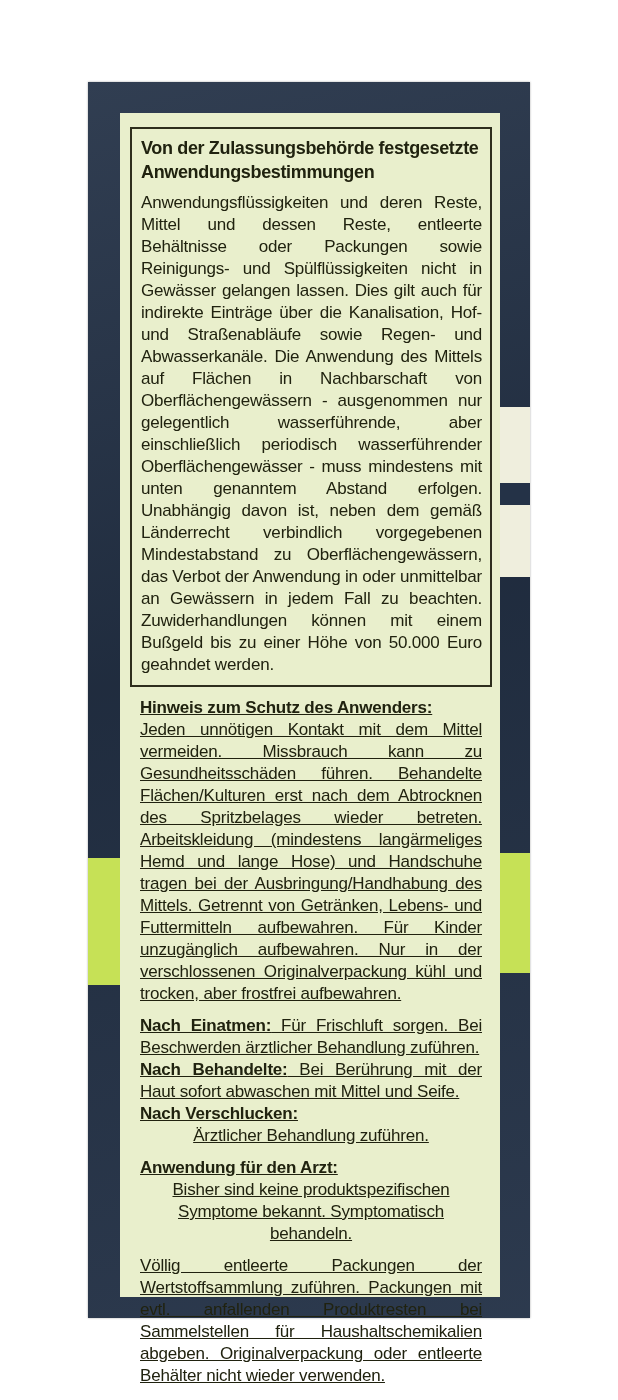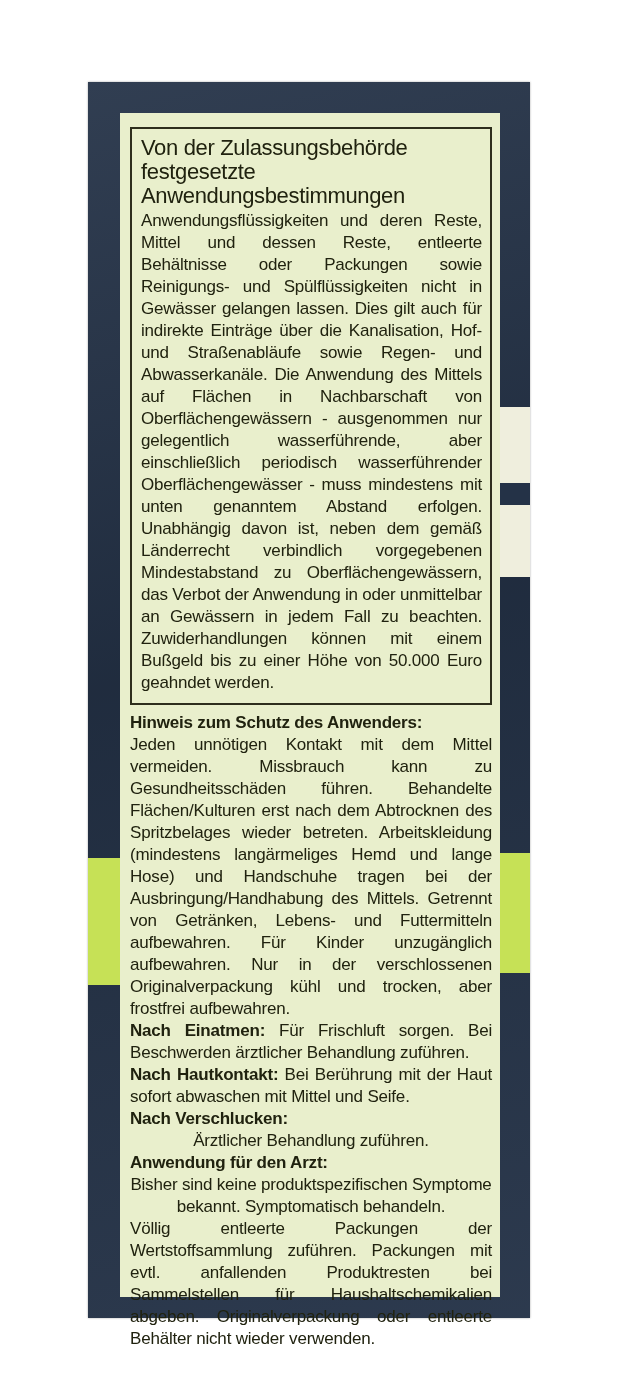--- a/index.html
+++ b/index.html
@@ -44,37 +44,37 @@
   .edge-dash{left:412px;top:401px;width:30px;height:22px;background:var(--package-navy);}
   .edge-green-right{left:412px;top:771px;width:30px;height:120px;background:var(--accent-green);}
   .edge-green-left{left:0;top:776px;width:32px;height:127px;background:var(--accent-green);}
   .regbox{
     border:2px solid var(--box-border);
     margin:14px 0 7px 0;
     padding:7px 8px 9px 9px;
     text-align:justify;
   }
   .regbox .title{
-    font-weight:normal;
-    font-size:22px;
+    font-weight:bold;
+    font-size:18px;
     line-height:24px;
     letter-spacing:-0.35px;
     text-align:left;
-    margin-bottom:2px;
+    margin-bottom:8px;
   }
   .para{ text-align:justify; margin:0; }
   .para-left{ text-align:center; margin:0; }
   .heading{
     font-weight:bold;
     margin:0;
     text-align:left;
   }
   .heading.spaced{ margin-top:8px; }
   b.inline-label{ letter-spacing:-0.2px; }
-  .section{ margin:0; }
+  .section{ margin:10px;text-decoration:underline; }
 </style>
 </head>
 <body>
 
 <div class="package">
 
   <div class="edge-block edge-cream"></div>
   <div class="edge-block edge-dash"></div>
   <div class="edge-block edge-green-right"></div>
   <div class="edge-block edge-green-left"></div>
@@ -88,21 +88,21 @@
 
     <div class="section">
       <p class="heading">Hinweis zum Schutz des Anwenders:</p>
       <p class="para">Jeden unnötigen Kontakt mit dem Mittel vermeiden. Missbrauch kann zu Gesundheitsschäden führen. Behandelte Flächen/Kulturen erst nach dem Abtrocknen des Spritzbelages wieder betreten. Arbeitskleidung (mindestens langärmeliges Hemd und lange Hose) und Handschuhe tragen bei der Ausbringung/Handhabung des Mittels. Getrennt von Getränken, Lebens- und Futtermitteln aufbewahren. Für Kinder unzugänglich aufbewahren. Nur in der verschlossenen Originalverpackung kühl und trocken, aber frostfrei aufbewahren.</p>
     </div>
 
     <div class="section">
 
       <p class="para"><b class="inline-label">Nach Einatmen:</b><span> Für Frischluft sorgen. Bei Beschwerden ärztlicher Behandlung zuführen.</span></p>
 
-      <p class="para"><b class="inline-label">Nach Hautkontakt:</b><span> Bei Berührung mit der Haut sofort abwaschen mit Mittel und Seife.</span></p>
+      <p class="para"><b class="inline-label">Nach Behandelte:</b><span> Bei Berührung mit der Haut sofort abwaschen mit Mittel und Seife.</span></p>
 
 
       <p class="heading">Nach Verschlucken:</p>
       <p class="para-left">Ärztlicher Behandlung zuführen.</p>
     </div>
 
     <div class="section">
       <p class="heading">Anwendung für den Arzt:</p>
       <p class="para-left">Bisher sind keine produktspezifischen Symptome bekannt. Symptomatisch behandeln.</p>
     </div>

